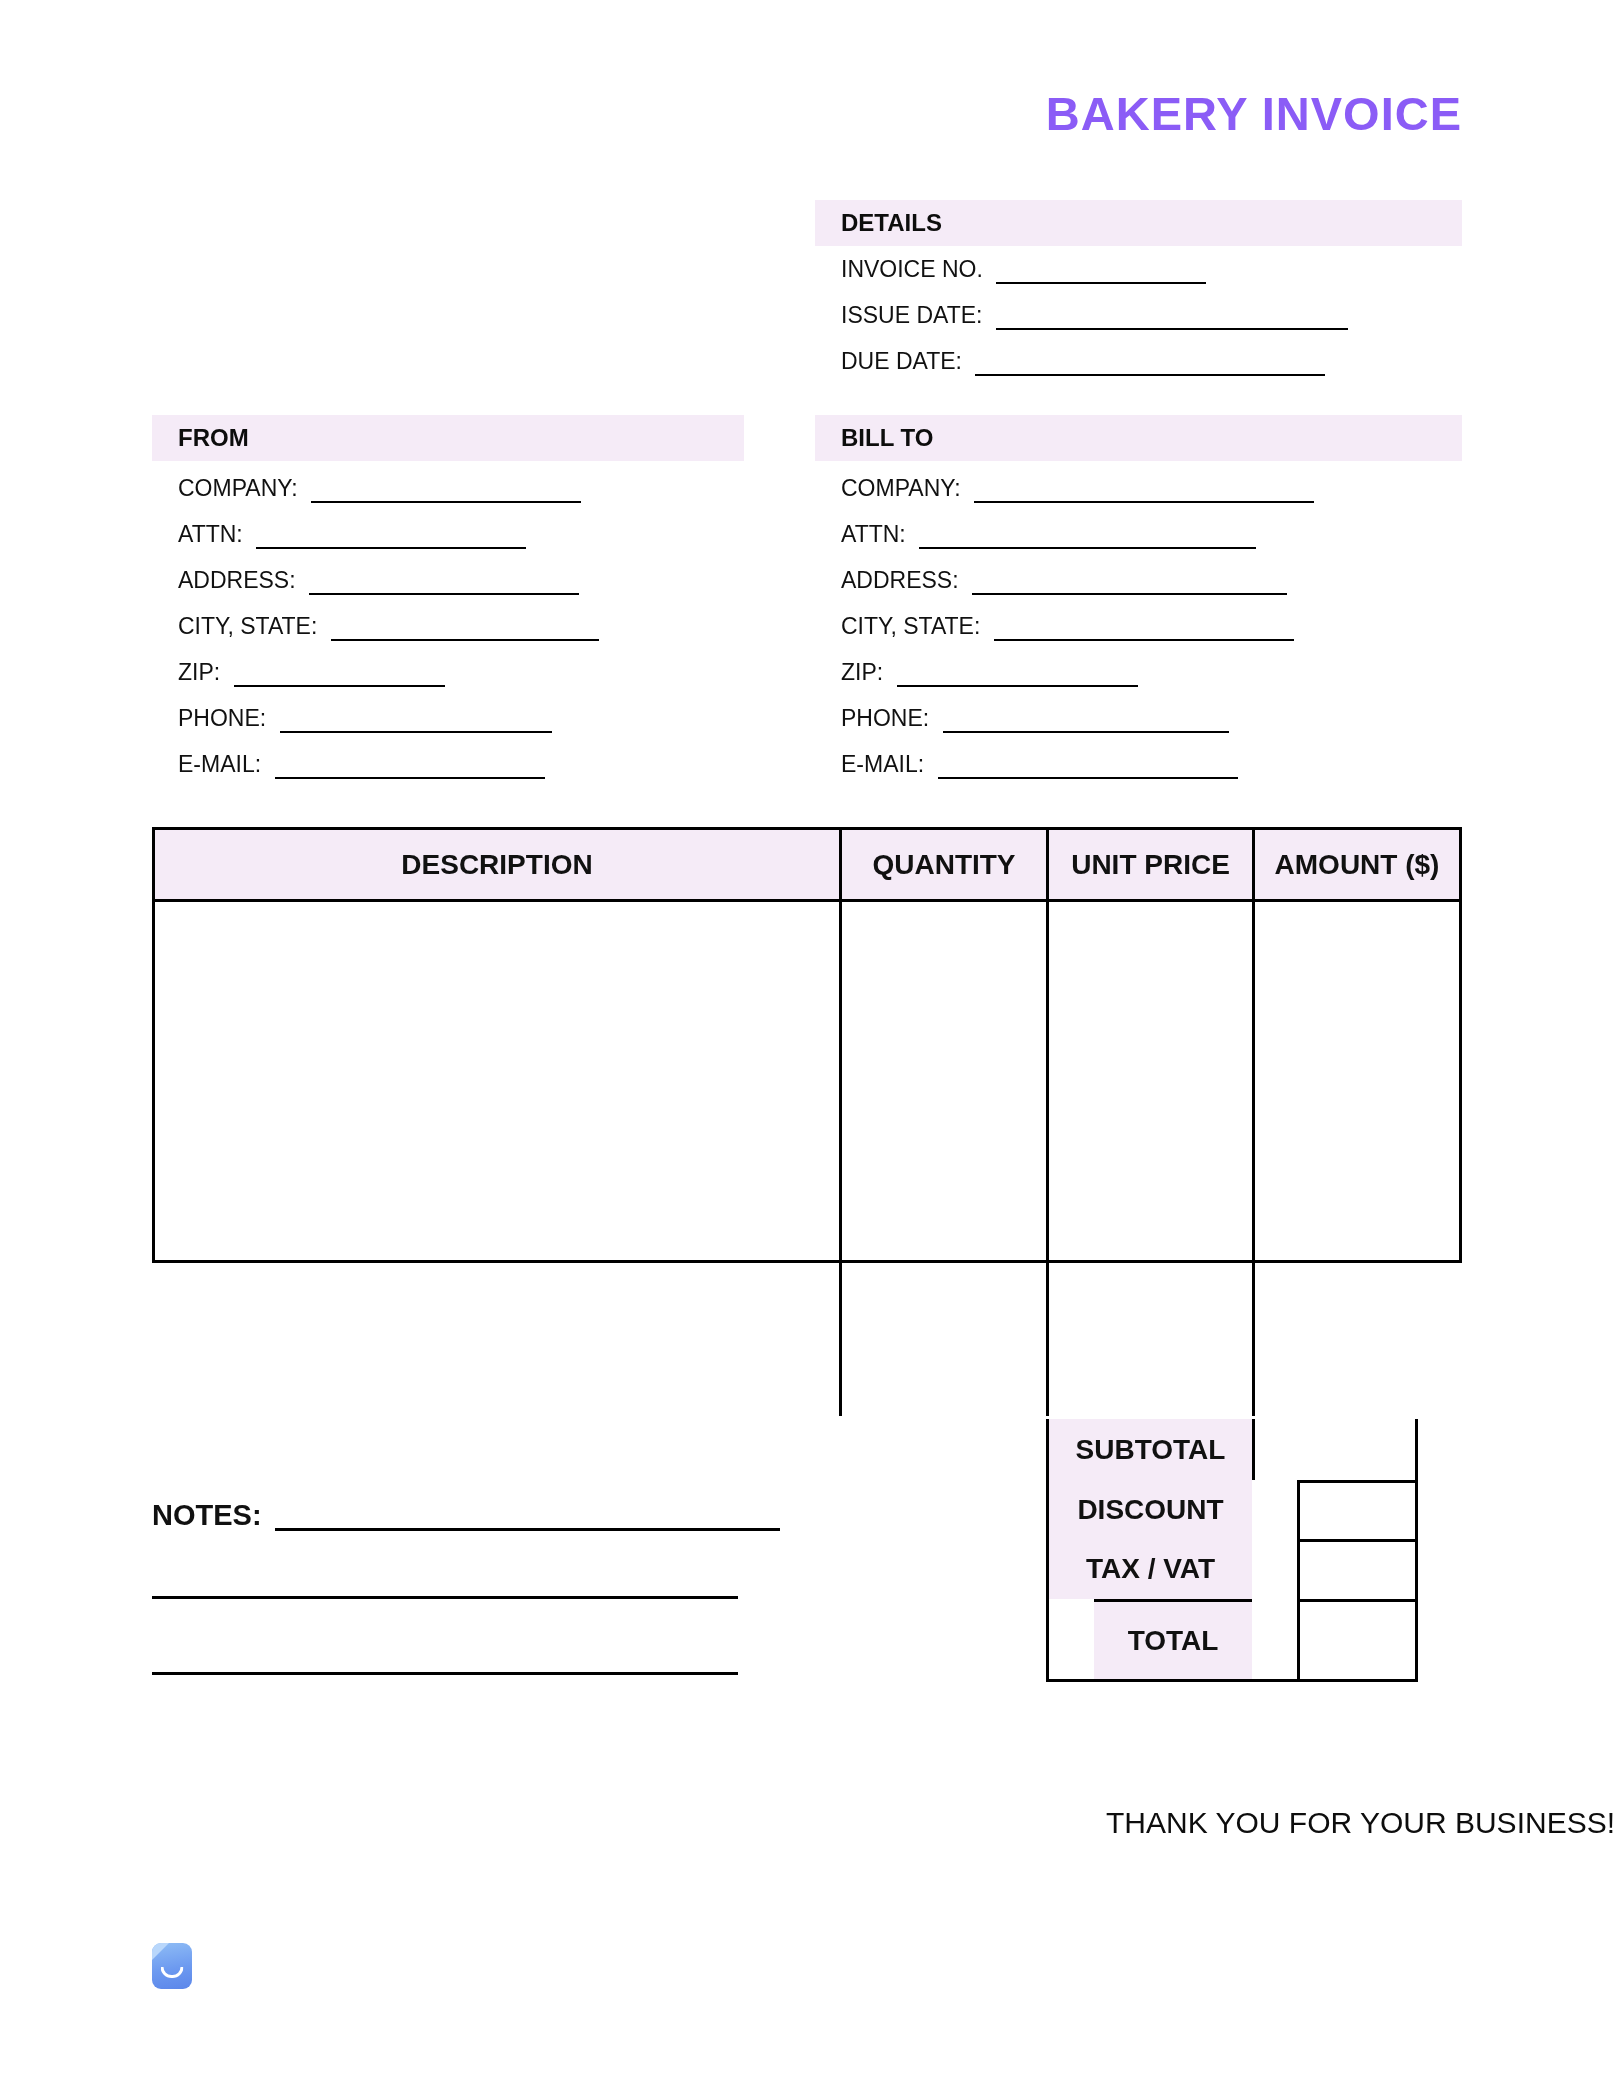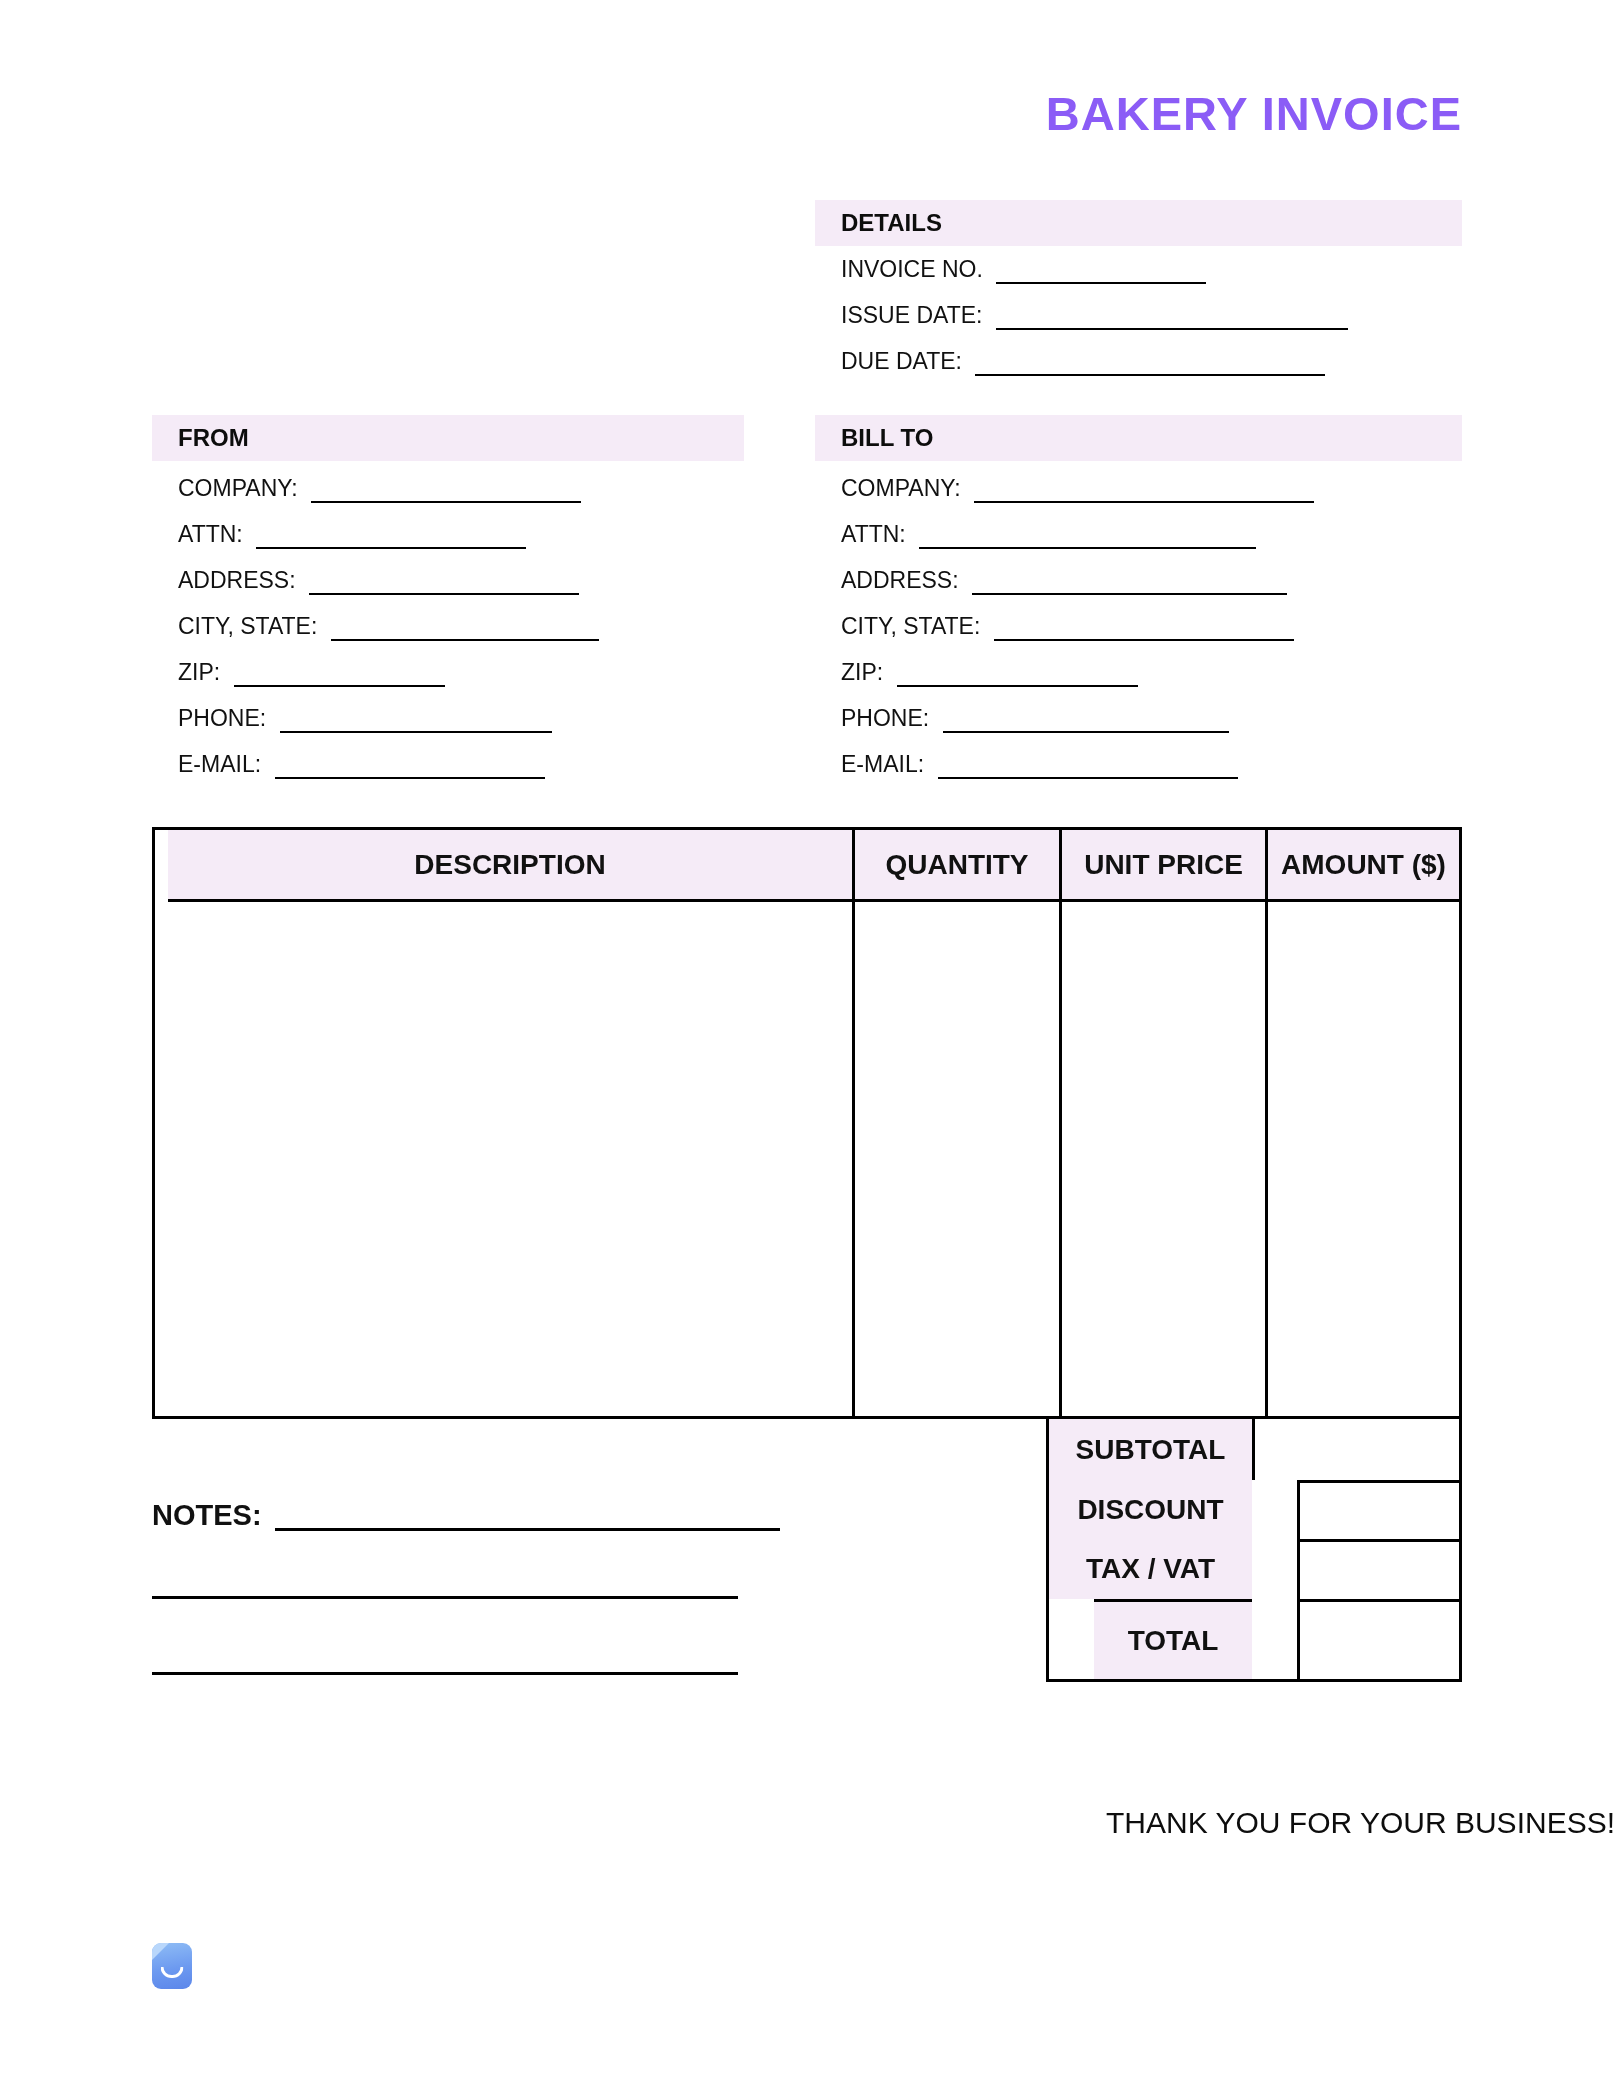--- a/index.html
+++ b/index.html
@@ -31,43 +31,43 @@
   .fields{padding-top:4px;}
   .field{height:46px;white-space:nowrap;padding-left:26px;}
   .field .lbl{display:inline-block;line-height:46px;font-size:23px;font-weight:400;}
   .field .line{
     display:inline-block;height:36px;margin-left:9px;
     border-bottom:2px solid #000;vertical-align:top;
   }
   
   .items-table{
     position:absolute;left:152px;top:827px;
-    width:1310px;height:592px;
-    border:3px solid var(--border);box-sizing:border-box;padding-left:13px;
+    width:1310px;height:436px;
+    border:3px solid var(--border);box-sizing:border-box;
   }
   .thead{
     display:grid;grid-template-columns:684px 207px 206px 1fr;
     height:72px;box-sizing:border-box;
     background:var(--accent);
     border-bottom:3px solid var(--border);
   }
   .th{
     display:flex;align-items:center;justify-content:center;
     font-size:28px;font-weight:700;box-sizing:border-box;
   }
   .th + .th{border-left:3px solid var(--border);}
   .tbody{
     display:grid;grid-template-columns:684px 207px 206px 1fr;
     height:514px;
   }
   .td{box-sizing:border-box;}
   .td + .td{border-left:3px solid var(--border);}
   
   .totals{
-    position:absolute;left:1046px;top:1419px;width:416px;height:263px;
+    position:absolute;left:1046px;top:1419px;width:372px;height:263px;
     border:3px solid var(--border);border-top:none;box-sizing:border-box;
     display:grid;grid-template-columns:203px 1fr;
     grid-template-rows:61px 59px 60px 80px;
   }
   .tot-label{
     background:var(--accent);
     display:flex;align-items:center;justify-content:center;
     font-size:28px;font-weight:700;box-sizing:border-box;
   }
   .tot-value{border-left:3px solid var(--border);box-sizing:border-box;}

